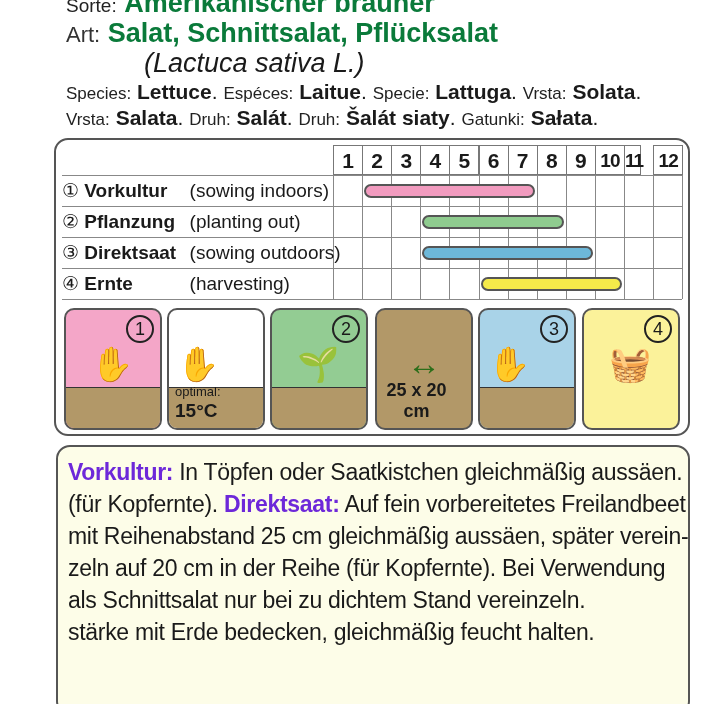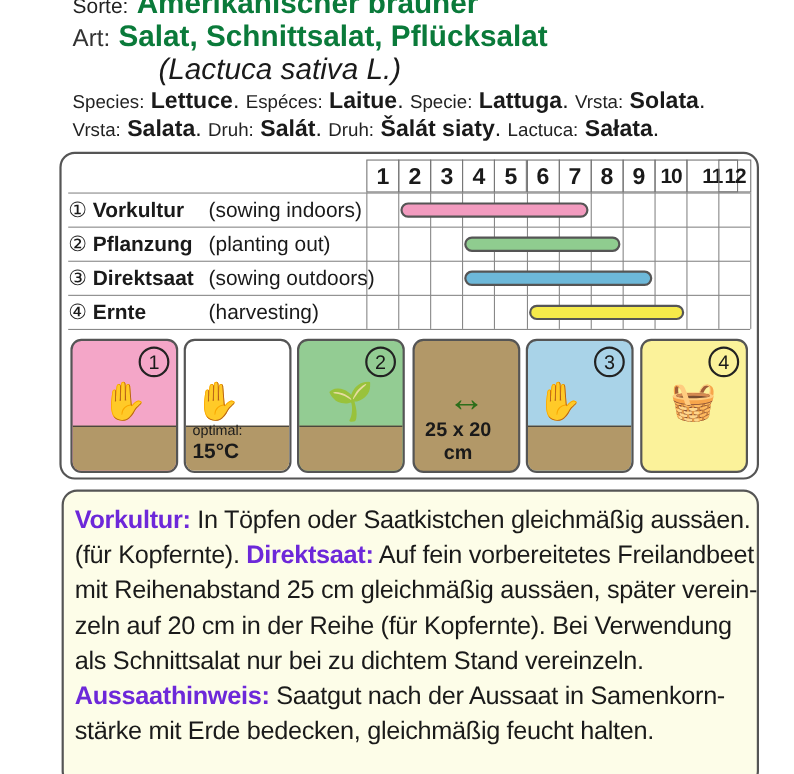--- a/index.html
+++ b/index.html
@@ -51,37 +51,37 @@
   <span class="small">Vrsta:</span>
   <span class="bold">Solata</span>.
 </div>
 <div class="hdr row5">
   <span class="small">Vrsta:</span>
   <span class="bold">Salata</span>.
   <span class="small">Druh:</span>
   <span class="bold">Salát</span>.
   <span class="small">Druh:</span>
   <span class="bold">Šalát siaty</span>.
-  <span class="small">Lactuca:</span>
+  <span class="small">Gatunki:</span>
   <span class="bold">Sałata</span>.
 </div>
 
 <div class="panel"></div>
 <div id="cal">
     <div class="cal-head" style="left: 333px; top: 145px; width: 30.1px; position: absolute; font-size: 21px; letter-spacing: 0px;">1</div>
     <div class="cal-head" style="left: 362.1px; top: 145px; width: 30.1px; position: absolute; font-size: 21px; letter-spacing: 0px;">2</div>
     <div class="cal-head" style="left: 391.2px; top: 145px; width: 30.1px; position: absolute; font-size: 21px; letter-spacing: 0px;">3</div>
     <div class="cal-head" style="left: 420.3px; top: 145px; width: 30.1px; position: absolute; font-size: 21px; letter-spacing: 0px;">4</div>
     <div class="cal-head" style="left: 449.4px; top: 145px; width: 30.1px; position: absolute; font-size: 21px; letter-spacing: 0px;">5</div>
     <div class="cal-head" style="left: 478.5px; top: 145px; width: 30.1px; position: absolute; font-size: 21px; letter-spacing: 0px;">6</div>
     <div class="cal-head" style="left: 507.6px; top: 145px; width: 30.1px; position: absolute; font-size: 21px; letter-spacing: 0px;">7</div>
     <div class="cal-head" style="left: 536.7px; top: 145px; width: 30.1px; position: absolute; font-size: 21px; letter-spacing: 0px;">8</div>
     <div class="cal-head" style="left: 565.8px; top: 145px; width: 30.1px; position: absolute; font-size: 21px; letter-spacing: 0px;">9</div>
     <div class="cal-head" style="left: 594.9px; top: 145px; width: 30.1px; position: absolute; font-size: 19px; letter-spacing: -1px;">10</div>
-    <div class="cal-head" style="left: 624px; top: 145px; width: 47px; position: absolute; font-size: 19px; letter-spacing: -1px;">11</div>
+    <div class="cal-head" style="left: 624px; top: 145px; width: 17px; position: absolute; font-size: 19px; letter-spacing: -1px;">11</div>
     <div class="cal-head" style="left: 653.1px; top: 145px; width: 30.1px; position: absolute; font-size: 19px; letter-spacing: -1px;">12</div>
     <div class="hline" style="left: 62px; top: 175px; width: 620.2px;"></div>
     <div class="hline" style="left: 62px; top: 206px; width: 620.2px;"></div>
     <div class="hline" style="left: 62px; top: 237px; width: 620.2px;"></div>
     <div class="hline" style="left: 62px; top: 268px; width: 620.2px;"></div>
     <div class="hline" style="left: 62px; top: 299px; width: 620.2px;"></div>
     <div class="vline" style="left: 333px; top: 175px; height: 124px;"></div>
     <div class="vline" style="left: 362.1px; top: 175px; height: 124px;"></div>
     <div class="vline" style="left: 391.2px; top: 175px; height: 124px;"></div>
     <div class="vline" style="left: 420.3px; top: 175px; height: 124px;"></div>
@@ -134,15 +134,14 @@
       <div class="num">4</div>
     </div>
   </div>
 
 <div class="info" id="info">
     <p><span class="g">Vorkultur:</span><span> In Töpfen oder Saatkistchen gleichmäßig aussäen.</span></p>
     <p><span>(für Kopfernte). </span><span class="g">Direktsaat:</span><span> Auf fein vorbereitetes Freilandbeet</span></p>
     <p><span>mit Reihenabstand 25 cm gleichmäßig aussäen, später verein-</span></p>
     <p><span>zeln auf 20 cm in der Reihe (für Kopfernte). Bei Verwendung</span></p>
     <p><span>als Schnittsalat nur bei zu dichtem Stand vereinzeln.</span></p>
-    <p><span class="g">Aussaathinweis:</span><span> Saatgut nach der Aussaat in Samenkorn-</span></p>
     <p><span>stärke mit Erde bedecken, gleichmäßig feucht halten.</span></p>
   </div>
 
 </body></html>

